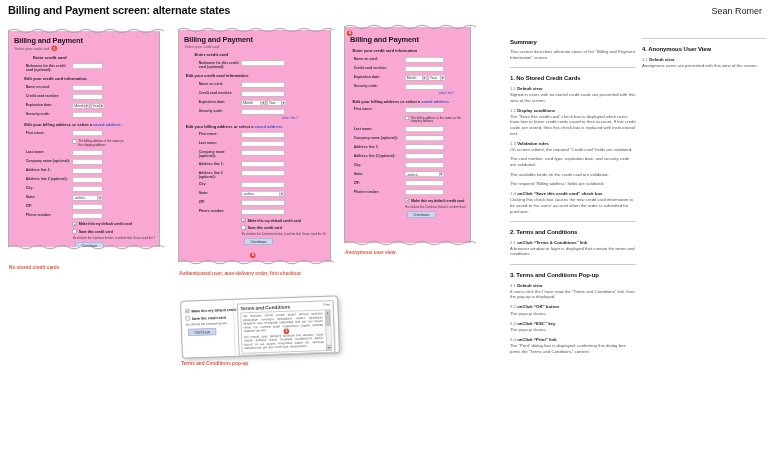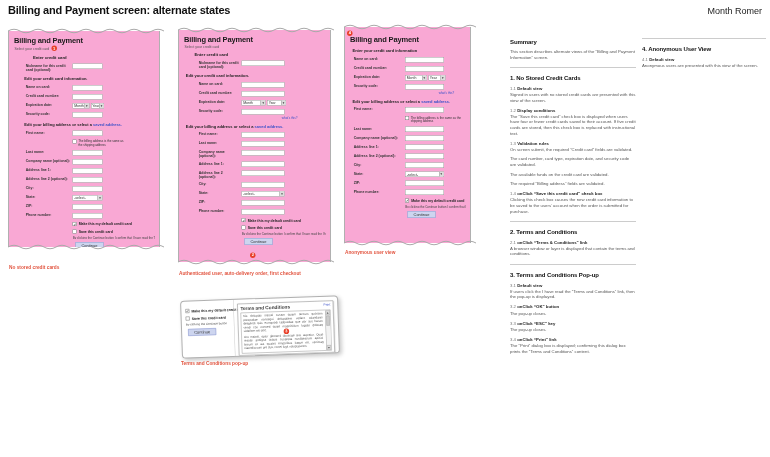--- a/index.html
+++ b/index.html
@@ -88,21 +88,21 @@
   .a-h2 .a-sub{font-weight:bold;color:#222}
   .a-p{font-size:8.6px;color:#555;line-height:1.3;margin:0 0 8px}
   .a-rule{border-top:1px solid #999;margin:14px 0 0}
 </style>
 </head>
 <body>
 
 <div class="page">
 
   <div class="doc-title">Billing and Payment screen: alternate states</div>
-  <div class="doc-author">Month Romer</div>
+  <div class="doc-author">Sean Romer</div>
 
   <section class="wireframe-panel" style="left:8px;top:31px;width:152px;height:216px">
     <svg class="torn torn-top" width="154" height="8" viewBox="0 0 154 8">
         <path d="M0 4 Q 6 0.5 12 4 Q 18 7.5 24 4 Q 30 0.5 36 4 Q 42 7.5 48 4 Q 54 0.5 60 4 Q 66 7.5 72 4 Q 78 0.5 84 4 Q 90 7.5 96 4 Q 102 0.5 108 4 Q 114 7.5 120 4 Q 126 0.5 132 4 Q 138 7.5 144 4 Q 150 0.5 156 4" fill="none" stroke="#aaa" stroke-width="1"></path>
       </svg>
     <svg class="torn torn-bottom" width="154" height="8" viewBox="0 0 154 8">
         <path d="M0 4 Q 6 0.5 12 4 Q 18 7.5 24 4 Q 30 0.5 36 4 Q 42 7.5 48 4 Q 54 0.5 60 4 Q 66 7.5 72 4 Q 78 0.5 84 4 Q 90 7.5 96 4 Q 102 0.5 108 4 Q 114 7.5 120 4 Q 126 0.5 132 4 Q 138 7.5 144 4 Q 150 0.5 156 4" fill="none" stroke="#aaa" stroke-width="1"></path>
       </svg>
     <div class="panel-clip">
         <div class="scale50">

